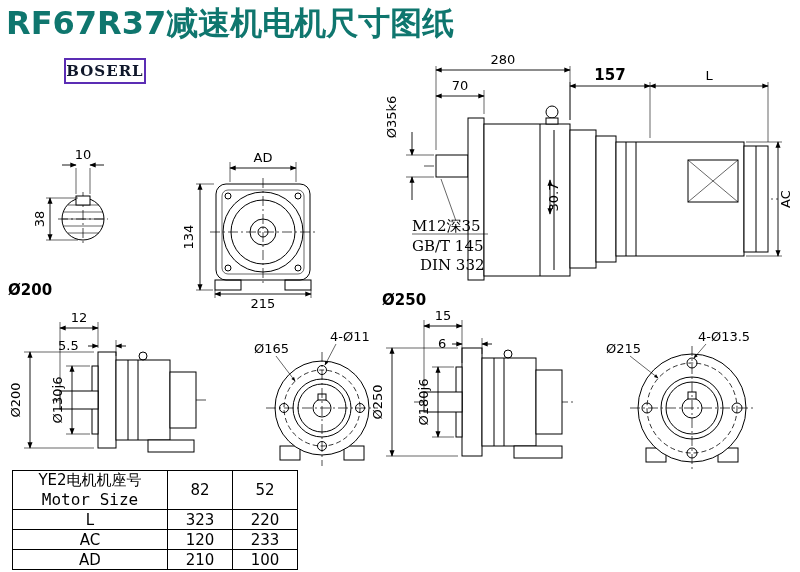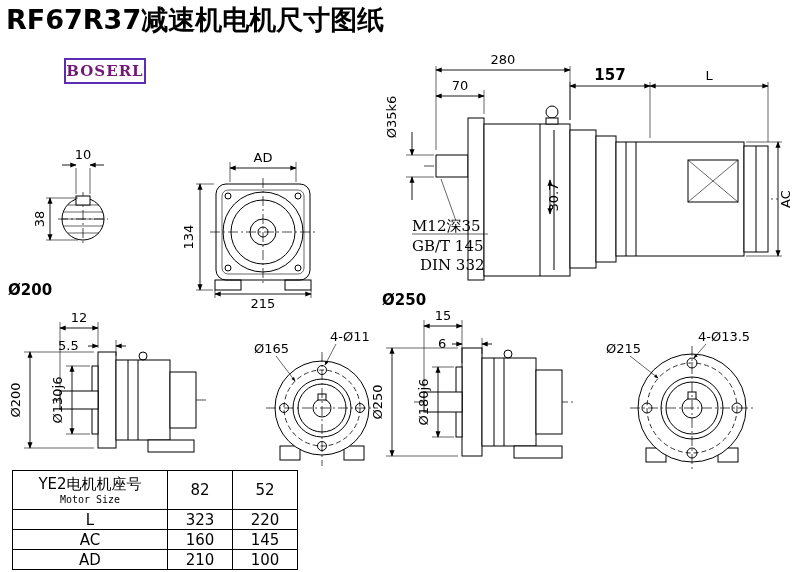--- a/index.html
+++ b/index.html
@@ -1,38 +1,38 @@
 <!DOCTYPE html>
 <html><head>
 <meta charset="utf-8">
 <style>
   html,body{margin:0;padding:0;background:#ffffff;}
   .page{position:relative;width:800px;height:572px;background:#ffffff;overflow:hidden;
         font-family:"DejaVu Sans",sans-serif;}
-  .title{position:absolute;left:6px;top:2px;font-size:27px;font-weight:bold;color:#000000;
+  .title{position:absolute;left:6px;top:2px;font-size:32px;font-weight:bold;color:#0f766e;
          font-family:"DejaVu Sans",sans-serif;white-space:nowrap;}
   .logo-box{position:absolute;left:64px;top:58px;width:78px;height:22px;border:2px solid #5b2db4;
             display:flex;align-items:center;justify-content:center;background:#fff;}
-  .logo-text{font-family:"DejaVu Serif",serif;font-weight:bold;font-size:15px;color:#701a75;letter-spacing:1px;}
+  .logo-text{font-family:"DejaVu Serif",serif;font-weight:bold;font-size:15px;color:#0f172a;letter-spacing:1px;}
   svg.draw{position:absolute;left:0;top:0;}
   svg text{font-family:"DejaVu Sans",sans-serif;font-size:13px;fill:#000;}
   svg text.b{font-weight:bold;font-size:15px;}
   svg text.serif{font-family:"DejaVu Serif",serif;font-size:15px;}
   .s{stroke:#000;stroke-width:1;fill:none;}
   .sw{stroke:#000;stroke-width:1;fill:#ffffff;}
   .d{stroke:#000;stroke-width:0.9;fill:none;}
   .thin{stroke:#000;stroke-width:0.6;fill:none;}
   .cl{stroke:#000;stroke-width:0.7;fill:none;stroke-dasharray:10 3 2 3;}
   .dash{stroke:#000;stroke-width:0.8;fill:none;stroke-dasharray:5 3;}
   table.size-table{position:absolute;left:12px;top:470px;border-collapse:collapse;background:#fff;}
   table.size-table td{border:1.5px solid #000;text-align:center;font-size:15px;padding:0 4px;height:19px;}
   table.size-table td.c1{width:146px;}
   table.size-table td.c2{width:56px;}
   table.size-table tr.hdr td{height:38px;}
-  .mono{font-family:"DejaVu Sans Mono",monospace;font-size:10px;}
+  .mono{font-family:"DejaVu Sans Mono",monospace;font-size:16px;}
 </style>
 </head>
 <body>
 
 <div class="page">
 
   <div class="title">RF67R37减速机电机尺寸图纸</div>
   <div class="logo-box">
     <span class="logo-text">BOSERL</span>
   </div>
@@ -269,22 +269,22 @@
         <td class="c2">82</td>
         <td class="c2">52</td>
       </tr>
       <tr>
         <td class="c1">L</td>
         <td class="c2">323</td>
         <td class="c2">220</td>
       </tr>
       <tr>
         <td class="c1">AC</td>
-        <td class="c2">160</td>
-        <td class="c2">145</td>
+        <td class="c2">120</td>
+        <td class="c2">233</td>
       </tr>
       <tr>
         <td class="c1">AD</td>
         <td class="c2">210</td>
         <td class="c2">100</td>
       </tr>
     </tbody>
   </table>
 
 </div>

